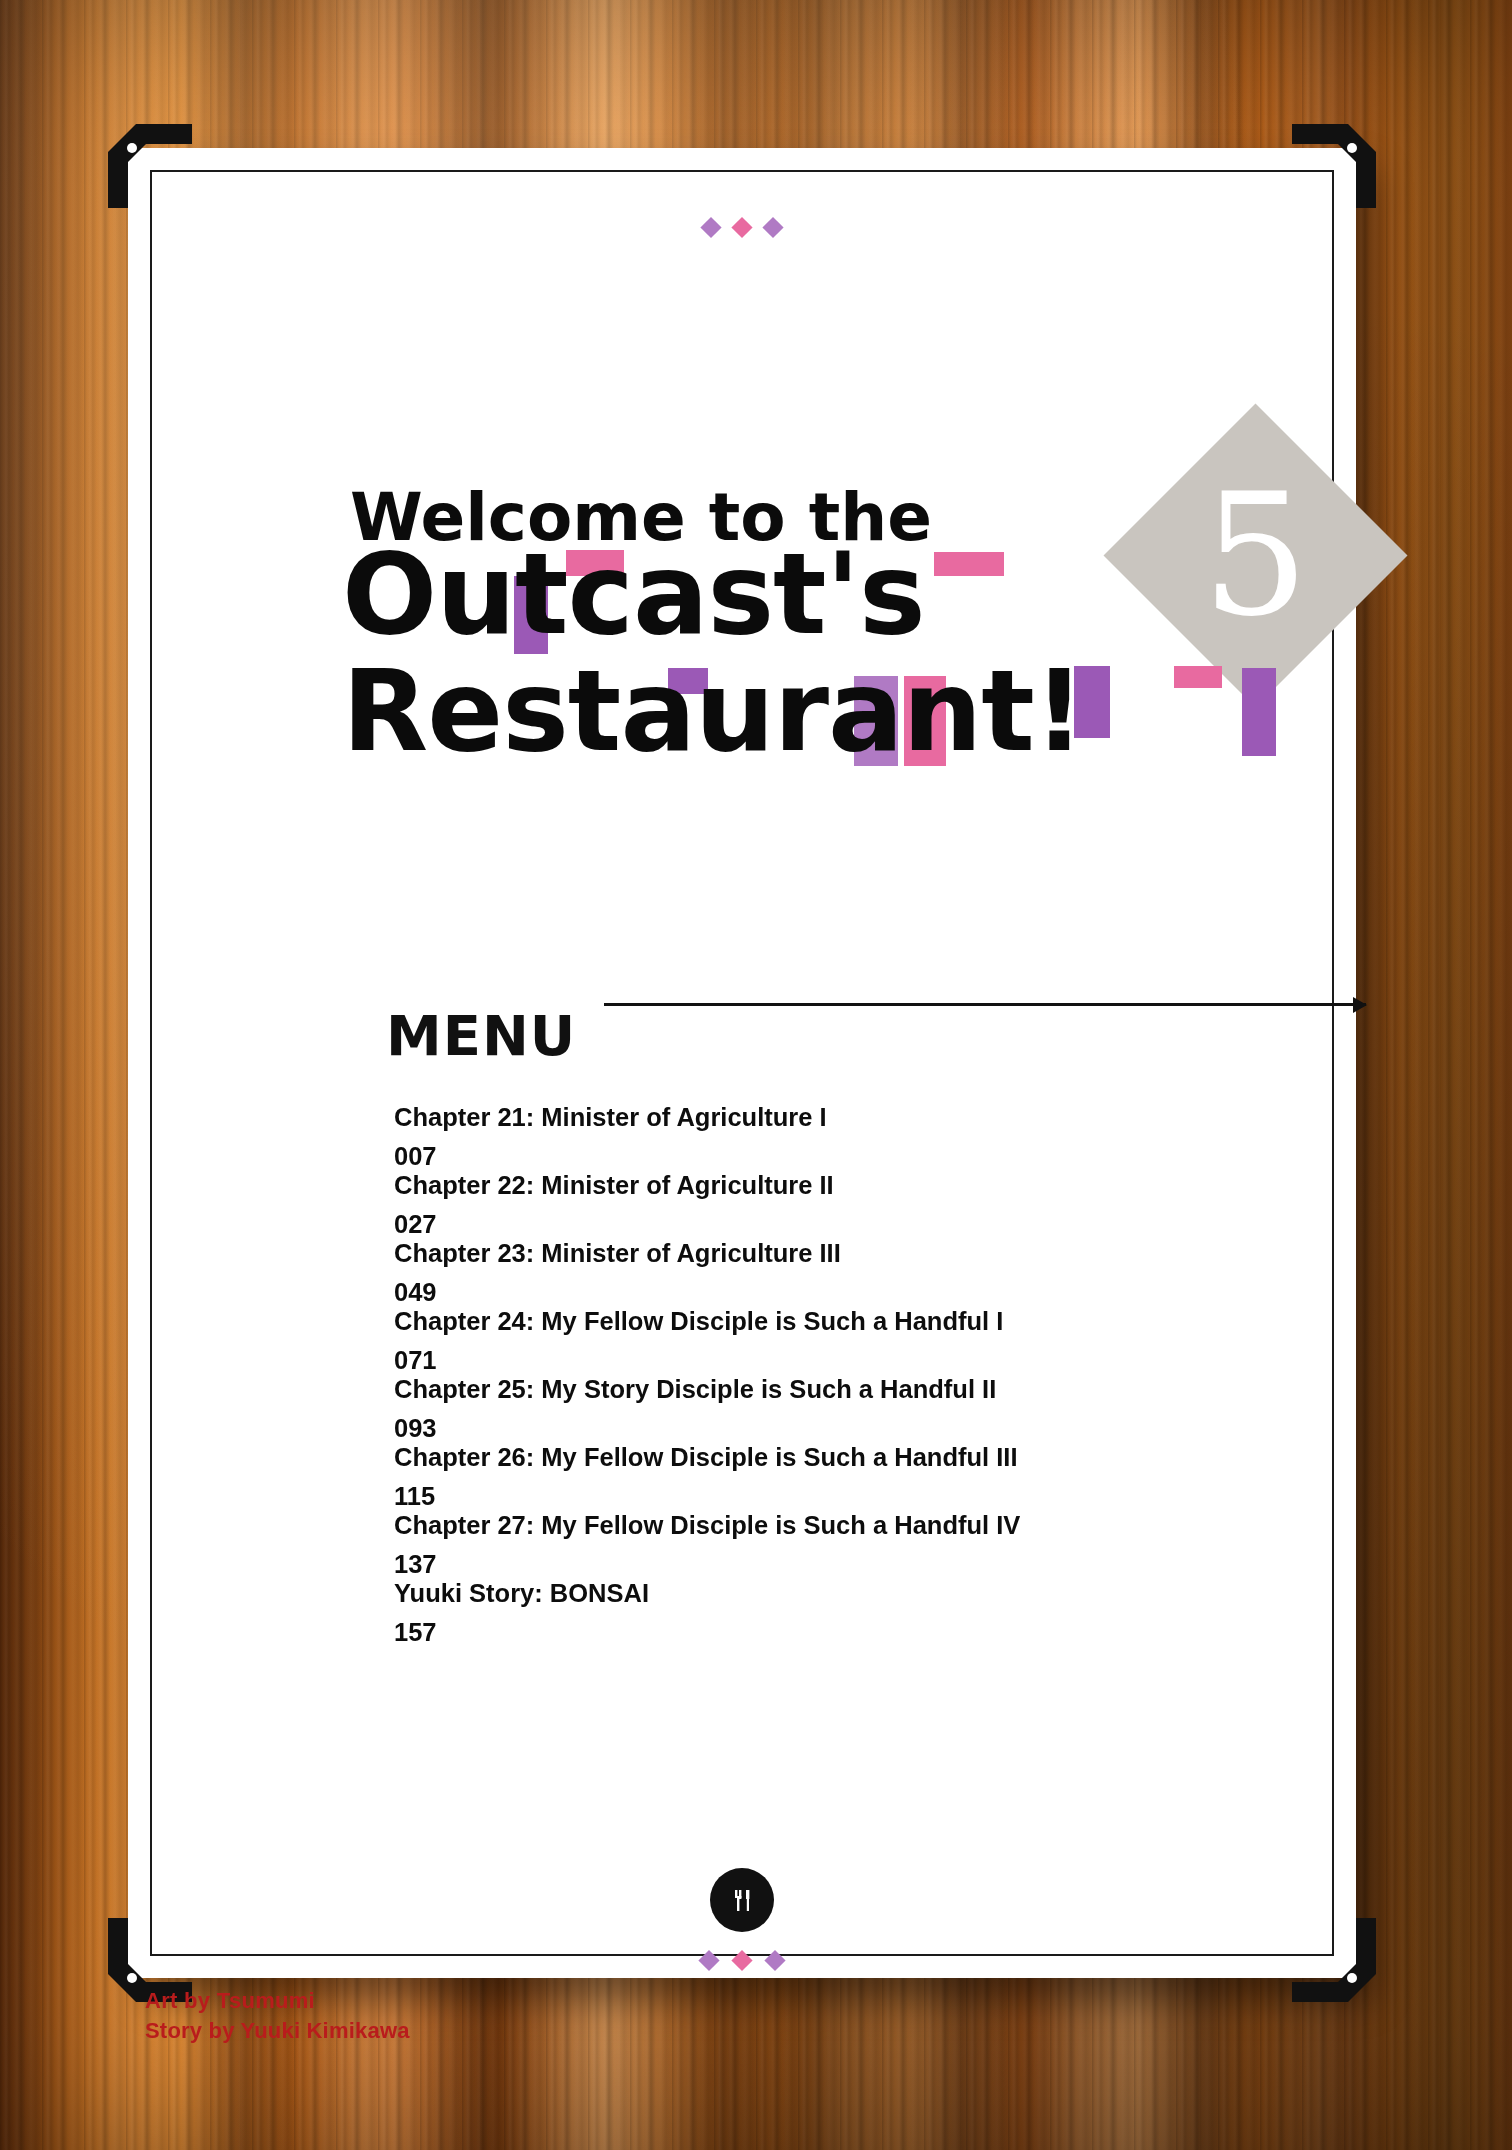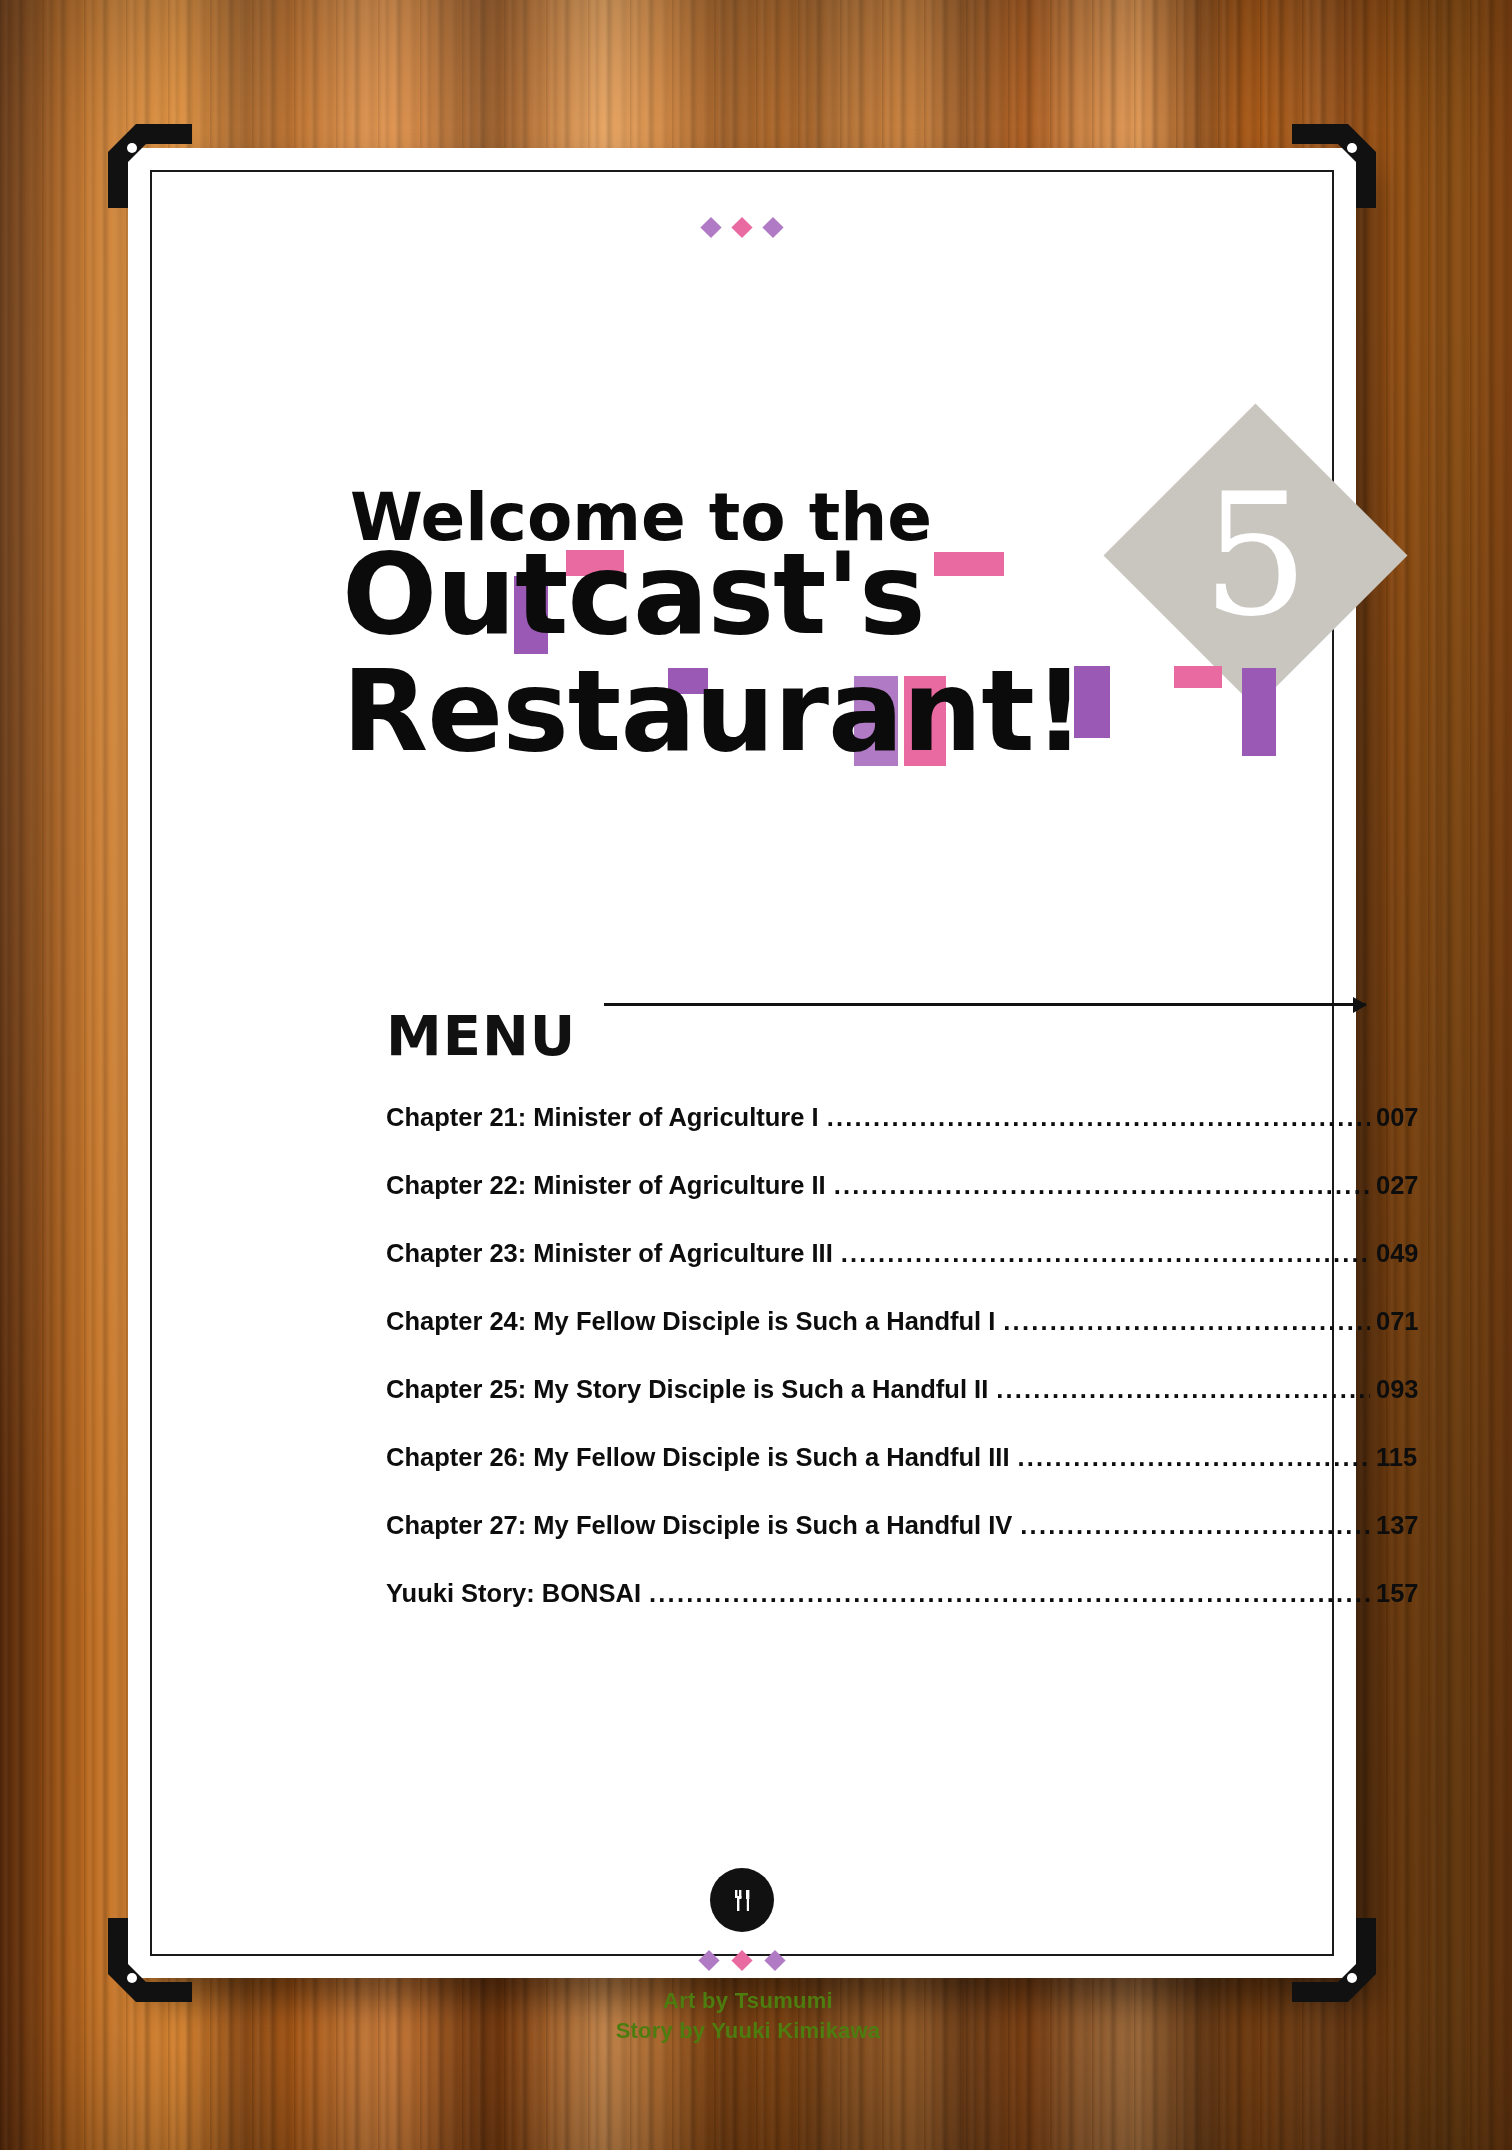--- a/index.html
+++ b/index.html
@@ -194,20 +194,21 @@
   }
   .toc-row {
     display: flex;
     align-items: baseline;
     font-family: "Liberation Sans", sans-serif;
     font-weight: bold;
     font-size: 25.5px;
     color: #0d0d0d;
     height: 68px;
     white-space: nowrap;
+    flex-direction: column;
   }
   .toc-title { flex: 0 0 auto; }
   .toc-dots {
     flex: 1 1 auto;
     overflow: hidden;
     white-space: nowrap;
     margin: 0 6px 0 8px;
     letter-spacing: 2.2px;
     font-weight: bold;
     color: #0d0d0d;
@@ -236,26 +237,25 @@
   #footer-diamonds {
     position: absolute;
     left: 50%;
     transform: translateX(-50%);
     top: 1805px;
     display: flex;
     gap: 18px;
   }
   #credits {
     position: absolute;
-    left: 6px;
+    left: 17px;
     top: 1840px;
     width: 100%;
-    text-align: center;
     font-family: "Liberation Sans", sans-serif;
-    color: #4d7c0f;
+    color: #b91c1c;
   }
   #credit-art { font-size: 22px; font-weight: bold; letter-spacing: 0.3px; }
   #credit-story { font-size: 22px; font-weight: bold; margin-top: 4px; letter-spacing: 0.2px; }
 </style>
 </head>
 <body>
 
 <div id="wood"></div>
 <div id="wood-shade"></div>
 

